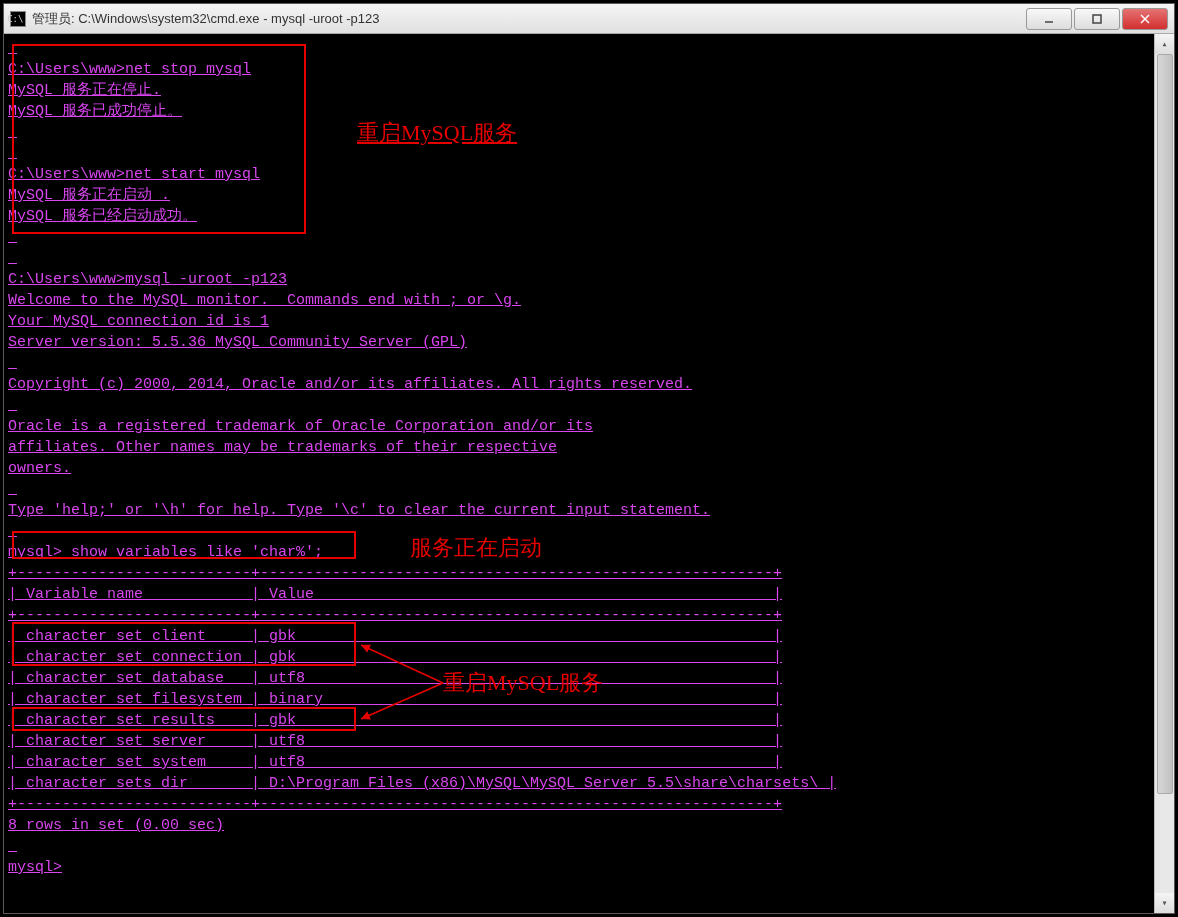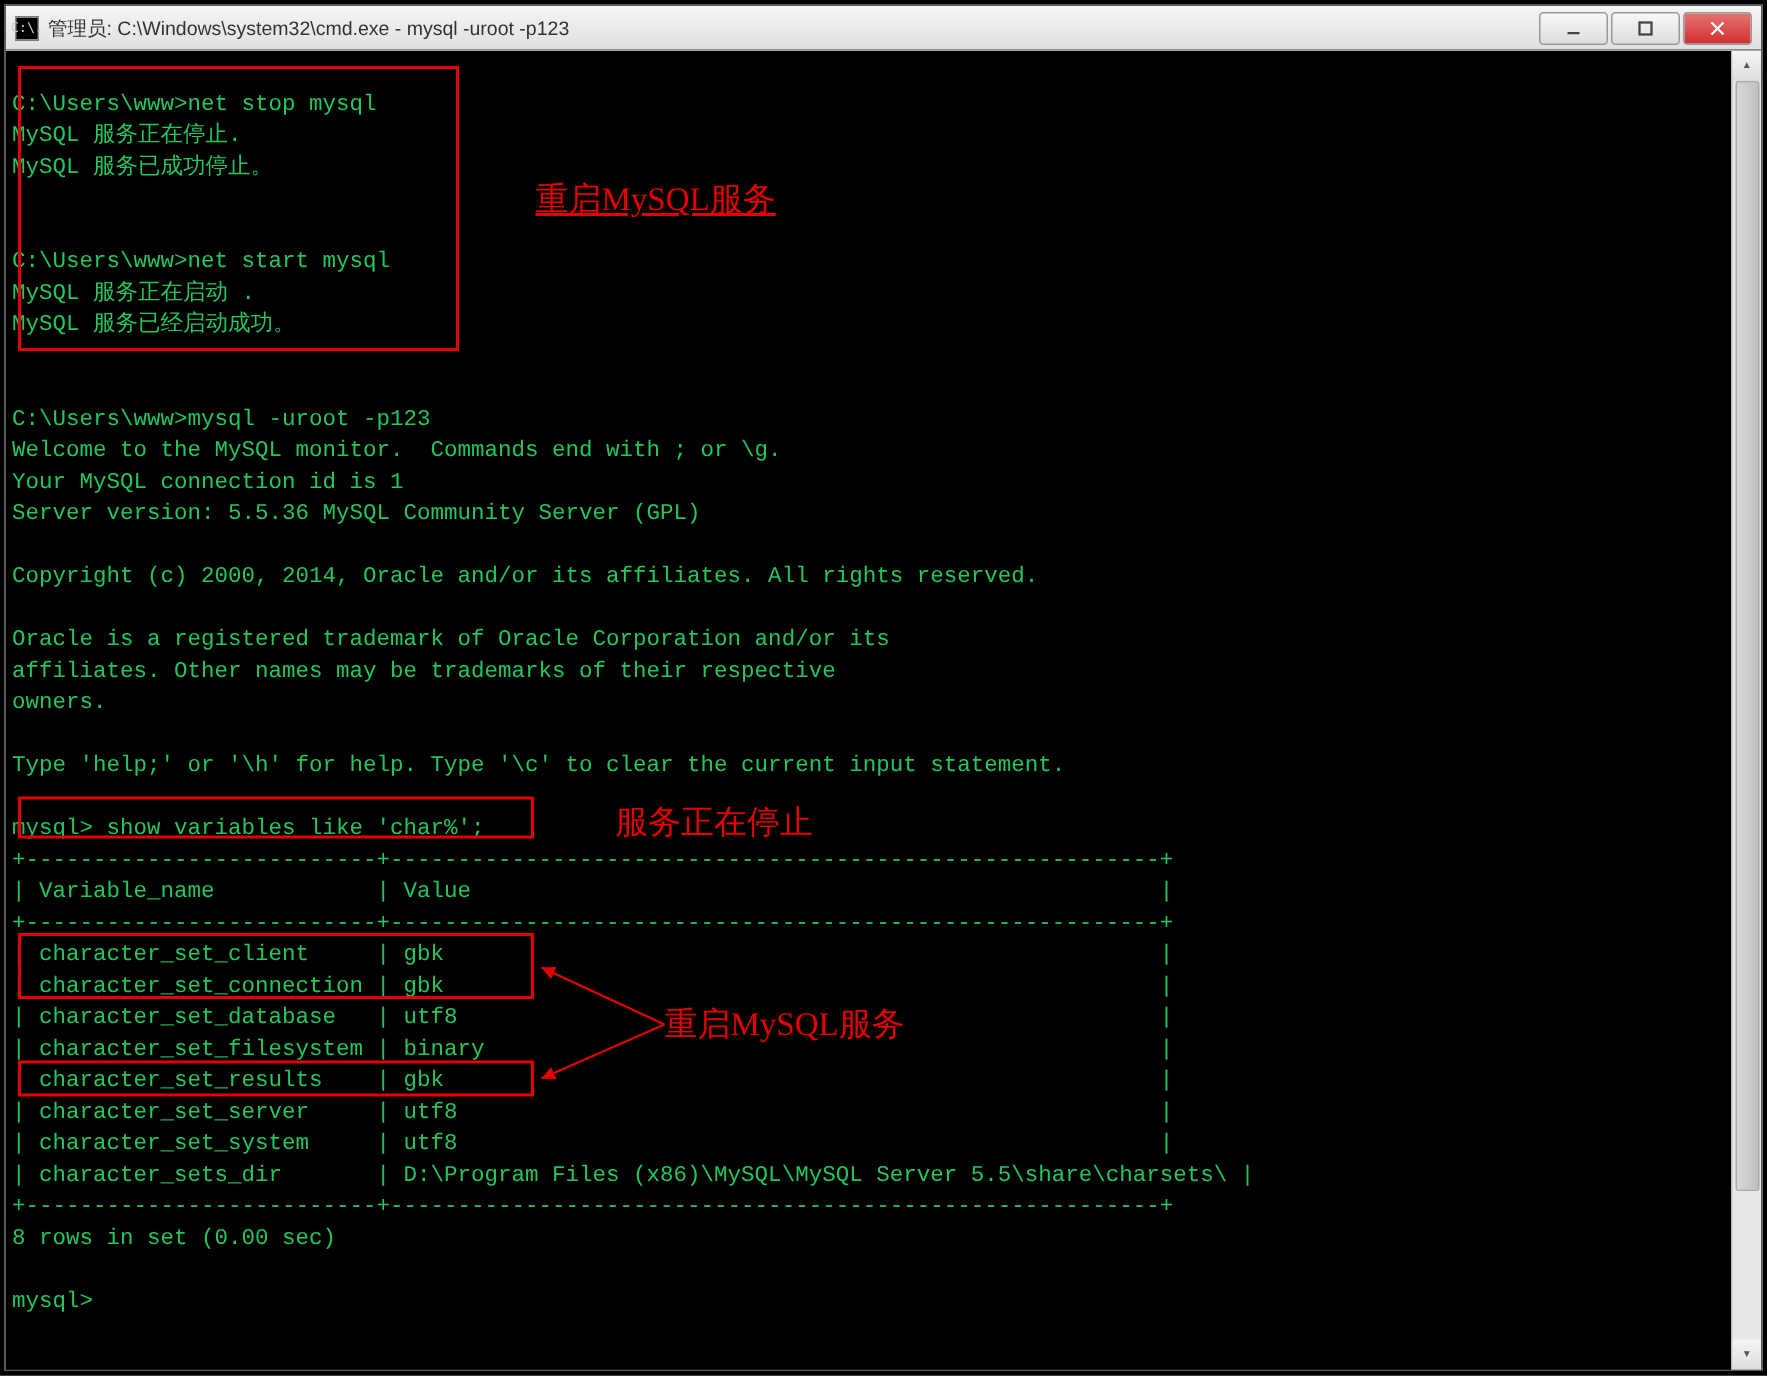--- a/index.html
+++ b/index.html
@@ -77,27 +77,28 @@
     }
     .win-btn svg {
       width: 12px;
       height: 12px;
     }
     .terminal {
       position: relative;
       width: 100%;
       height: calc(100% - 30px);
       background: #000;
-      color: #22c55e;
+      color: #d946ef;
       font-family: 'NSimSun', 'Consolas', 'Courier New', monospace;
       font-size: 15px;
       line-height: 21px;
       padding: 4px 16px 0 4px;
       white-space: pre;
       overflow: hidden;
+      text-decoration: underline;
     }
     .terminal .line {
       white-space: pre;
     }
     .scrollbar {
       position: absolute;
       right: 0;
       top: 30px;
       width: 20px;
       height: calc(100% - 30px);
@@ -187,21 +188,21 @@
     <div class="scroll-arrow">▴</div>
     <div class="scroll-thumb"></div>
     <div class="scroll-arrow down">▾</div>
   </div>
 </div>
 
 <div class="red-box box1"></div>
 <div class="red-label label1">重启MySQL服务</div>
 
 <div class="red-box box2"></div>
-<div class="red-label label2">服务正在停止</div>
+<div class="red-label label2">服务正在启动</div>
 
 <div class="red-box box3"></div>
 <div class="red-box box4"></div>
 <div class="red-label label3">重启MySQL服务</div>
 
 <svg class="red-arrow" style="top:620px; left:350px; width:110px; height:110px;">
   <defs>
     <marker id="ah" markerWidth="8" markerHeight="8" refX="6" refY="3" orient="auto">
       <path d="M0,0 L6,3 L0,6 Z" fill="#e60000"></path>
     </marker>

